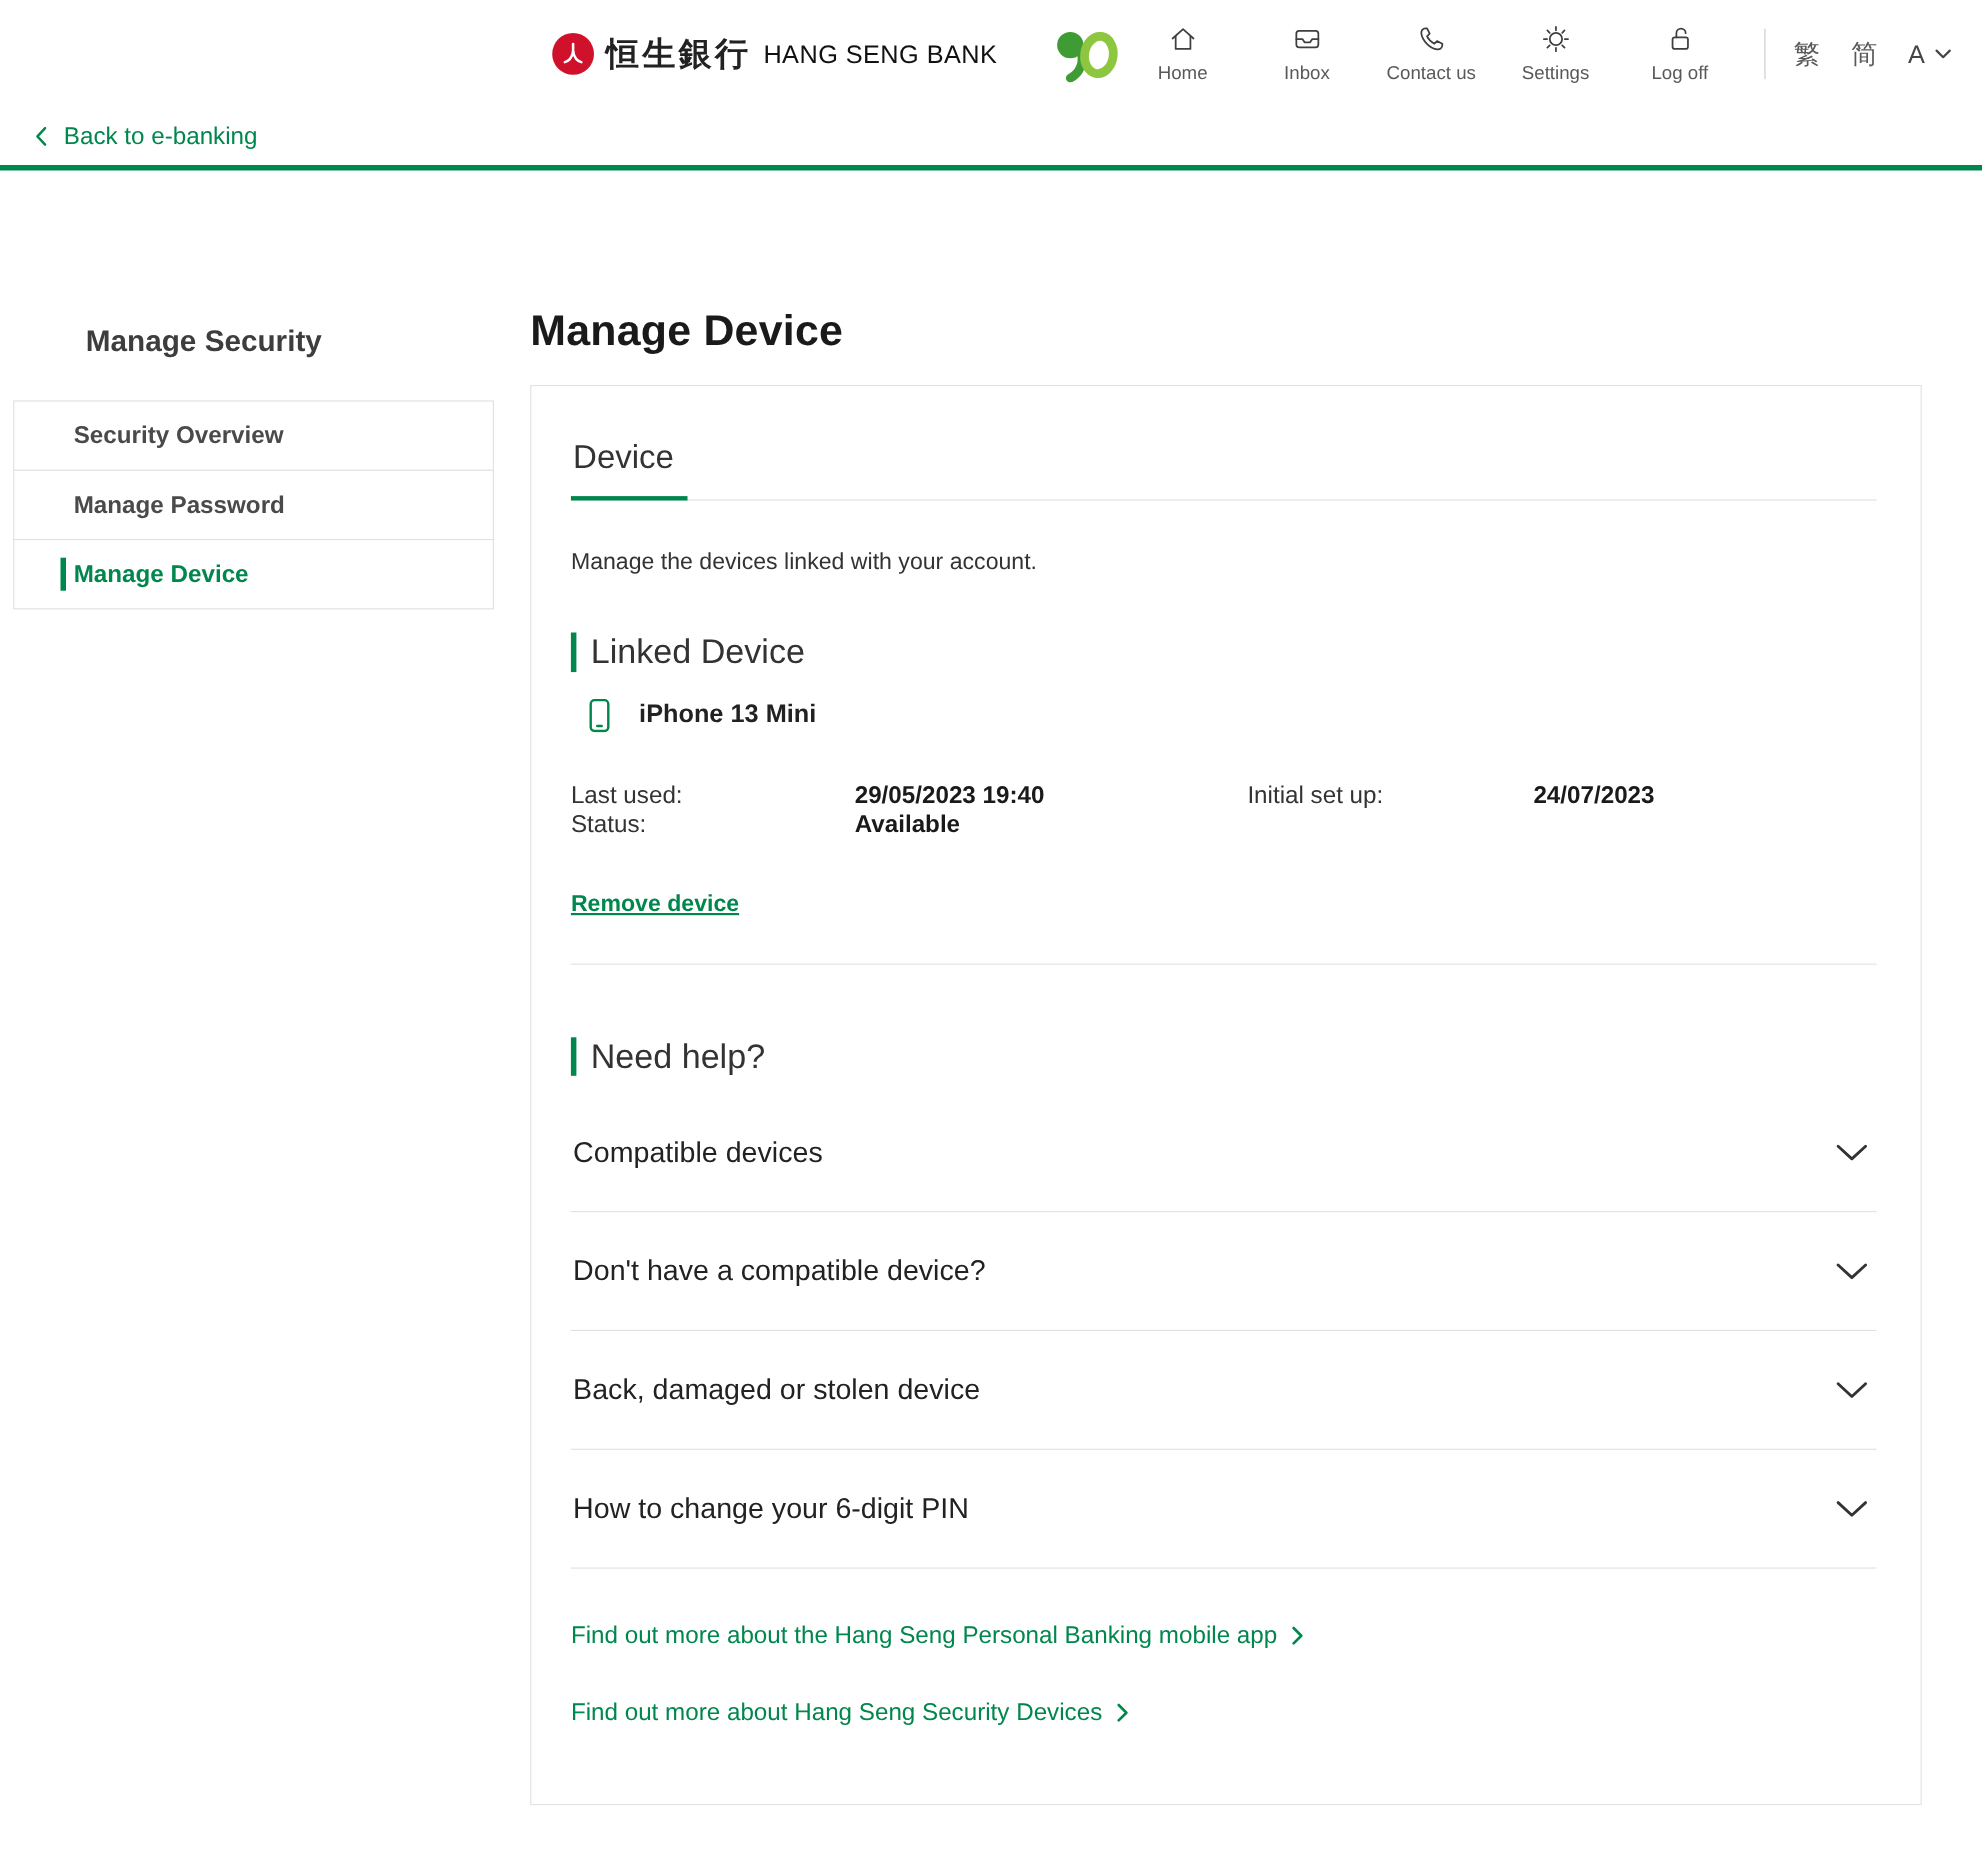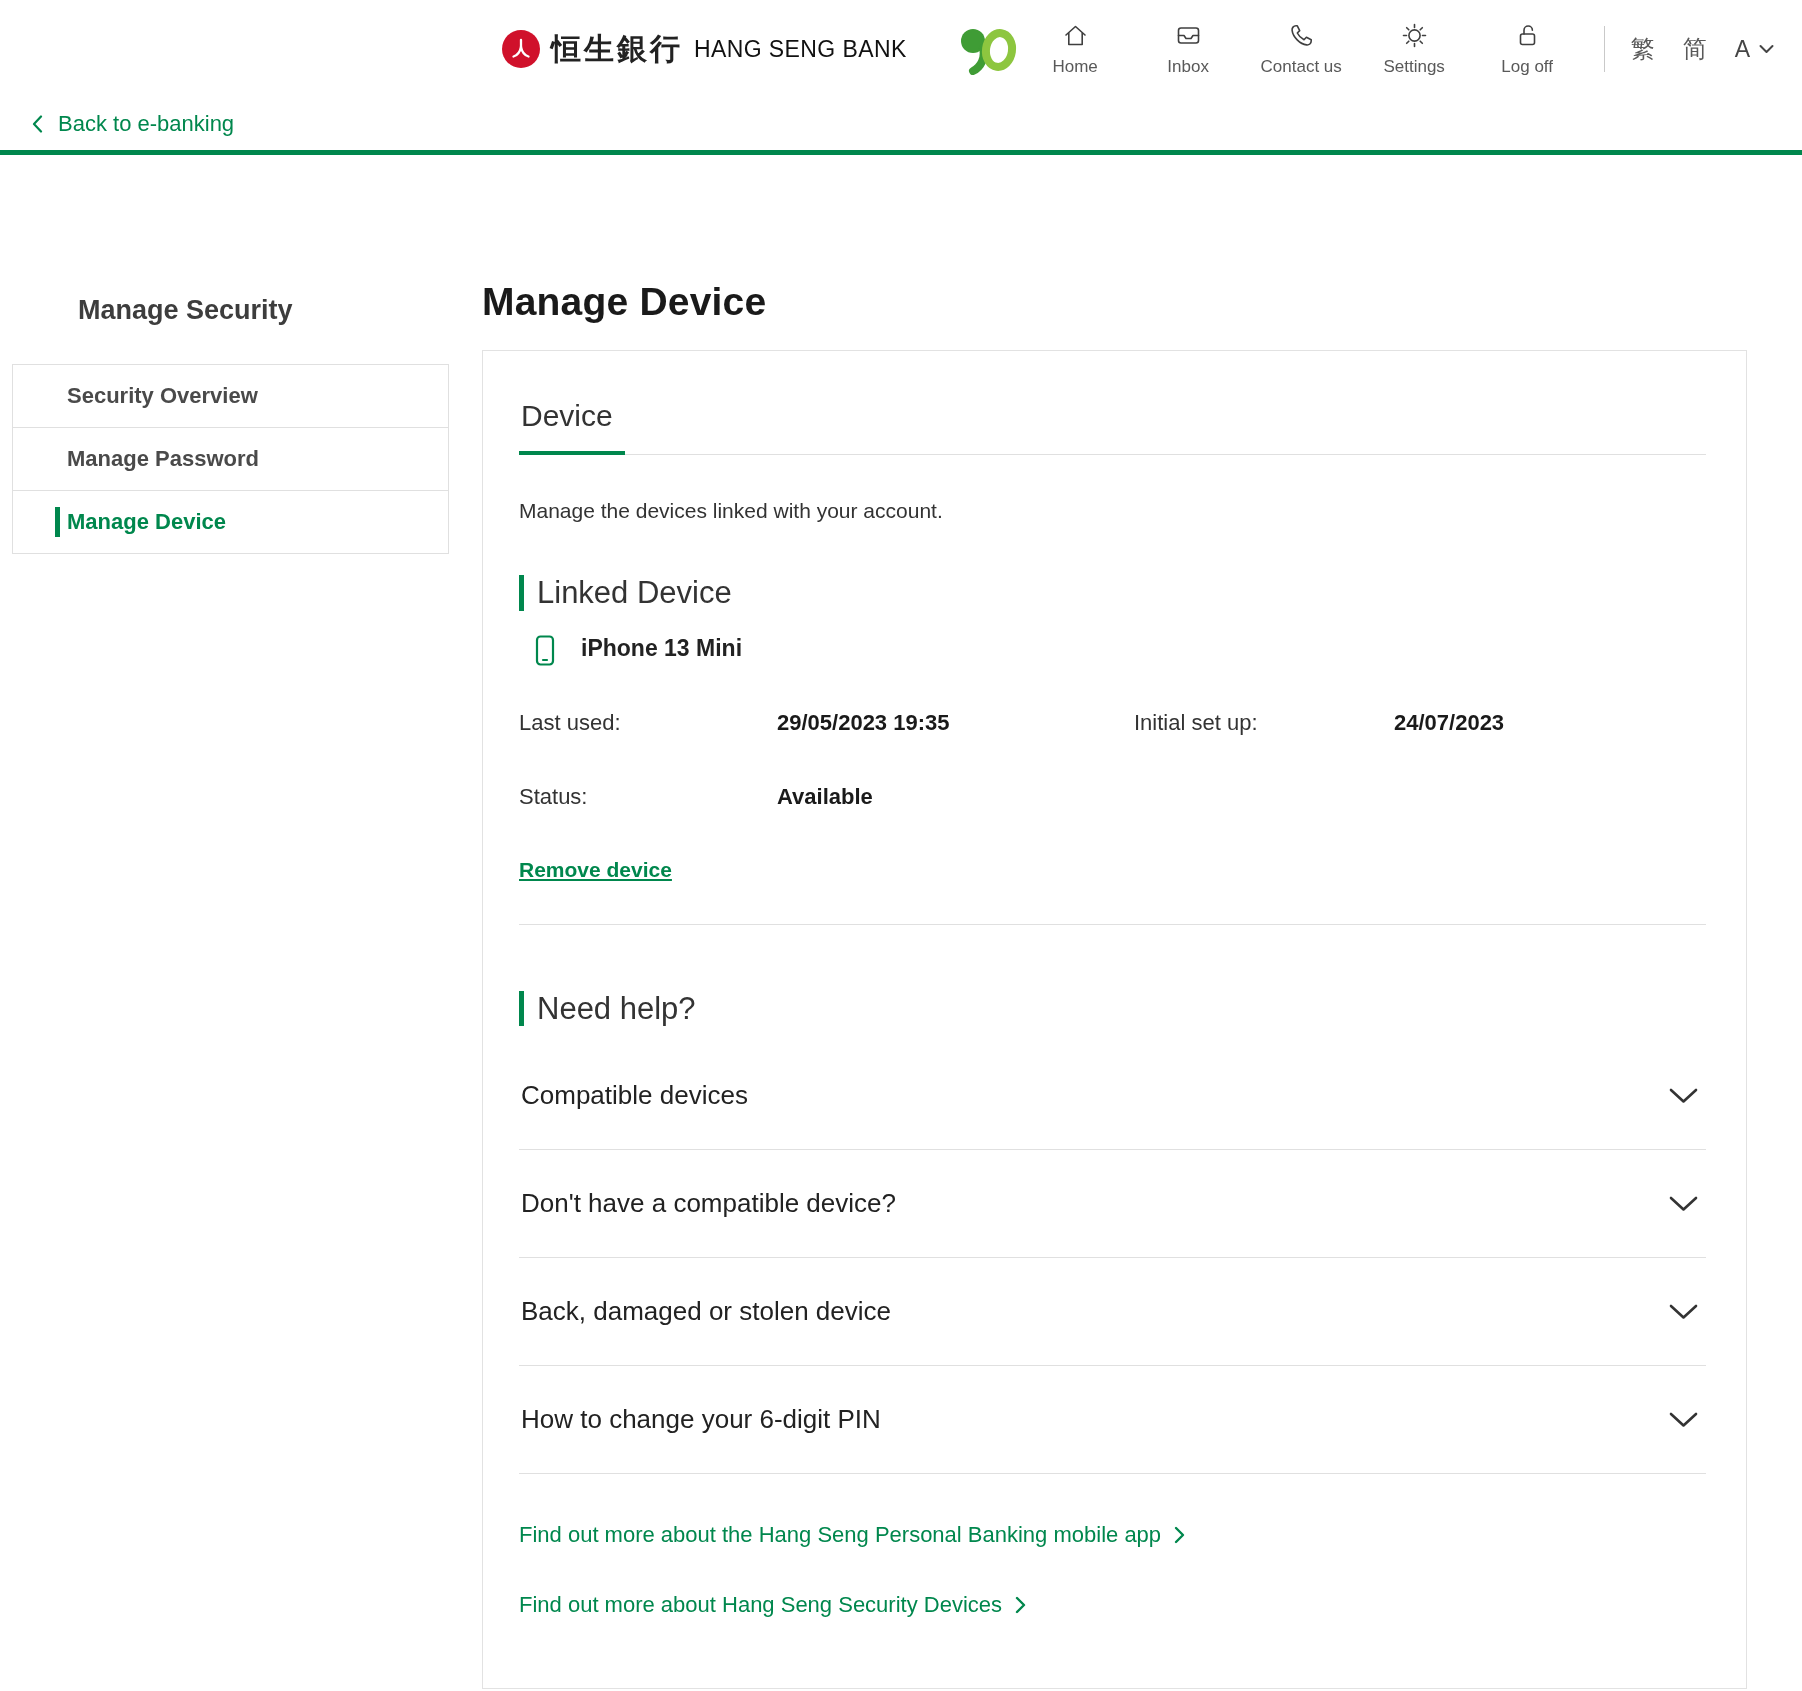--- a/index.html
+++ b/index.html
@@ -48,21 +48,21 @@
   .card { border:1px solid #e2e2e2; background:#fff; padding:48px 40px 70px 36px; }
   .tab-row { border-bottom:1px solid #e0e0e0; }
   .tab { display:inline-block; font-size:30px; color:#333; padding:0 12px 18px 2px; border-bottom:4px solid #00874d; margin-bottom:-1px; cursor:pointer; }
   .desc { margin-top:44px; font-size:21px; color:#333; }
 
   .section-h { margin-top:52px; font-size:31px; font-weight:normal; color:#333; border-left:5px solid #00874d; padding-left:13px; line-height:1.15; }
 
   .device-row { margin-top:24px; display:flex; align-items:flex-start; gap:26px; padding-left:16px; }
   .device-name { font-size:23px; font-weight:bold; color:#222; }
 
-  .details { margin-top:44px; display:grid; grid-template-columns:258px 357px 260px 1fr; row-gap:48px; font-size:22px; align-items:start; }
+  .details { margin-top:44px; display:grid; grid-template-columns:258px 357px 260px 1fr; font-size:22px; align-items:start; }
   .detail-label { color:#333; }
   .detail-value { font-weight:bold; color:#1a1a1a; }
 
   .remove-link { display:inline-block; margin-top:48px; color:#00874d; font-size:21px; font-weight:bold; text-decoration:underline; cursor:pointer; }
 
   .card-divider { border:none; border-top:1px solid #e0e0e0; margin-top:42px; }
   .need-help-h { margin-top:66px; }
 
   .accordion { margin-top:16px; }
   .acc-row { display:flex; align-items:center; justify-content:space-between; padding:38px 8px 38px 2px; border-bottom:1px solid #e0e0e0; cursor:pointer; }
@@ -207,21 +207,21 @@
           <svg width="20" height="31" viewBox="0 0 20 31" fill="none" stroke="#00874d" stroke-width="2.2" stroke-linecap="round">
             <rect x="2" y="1.5" width="16" height="28" rx="3.5"></rect>
             <line x1="8" y1="25" x2="12" y2="25"></line>
           </svg>
         </span>
         <span class="device-name">iPhone 13 Mini</span>
       </div>
 
       <div class="details">
         <span class="detail-label">Last used:</span>
-        <span class="detail-value">29/05/2023 19:35</span>
+        <span class="detail-value">29/05/2023 19:40</span>
         <span class="detail-label">Initial set up:</span>
         <span class="detail-value">24/07/2023</span>
 
         <span class="detail-label">Status:</span>
         <span class="detail-value">Available</span>
         <span></span>
         <span></span>
       </div>
 
       <a class="remove-link">Remove device</a>

